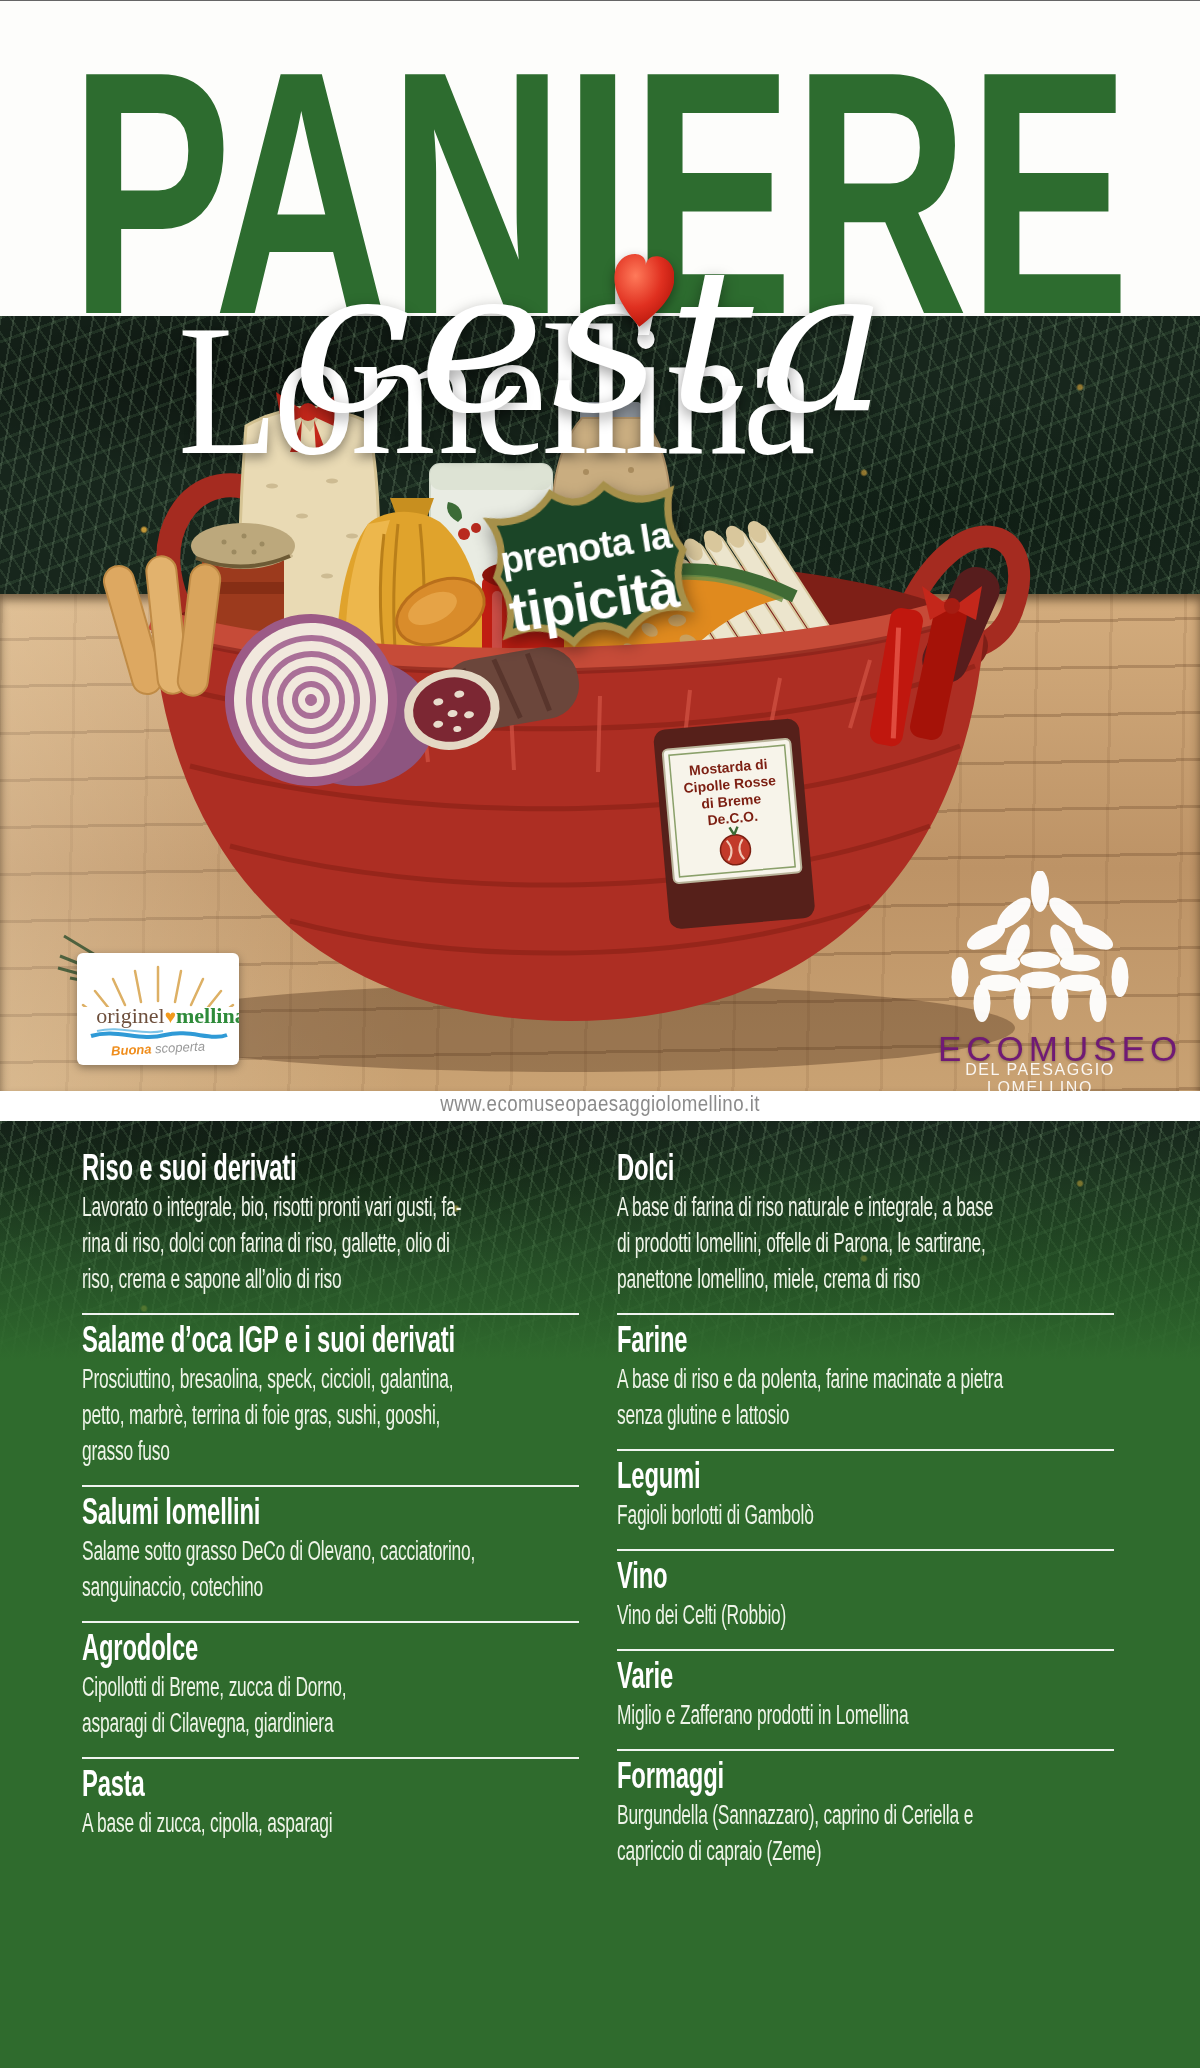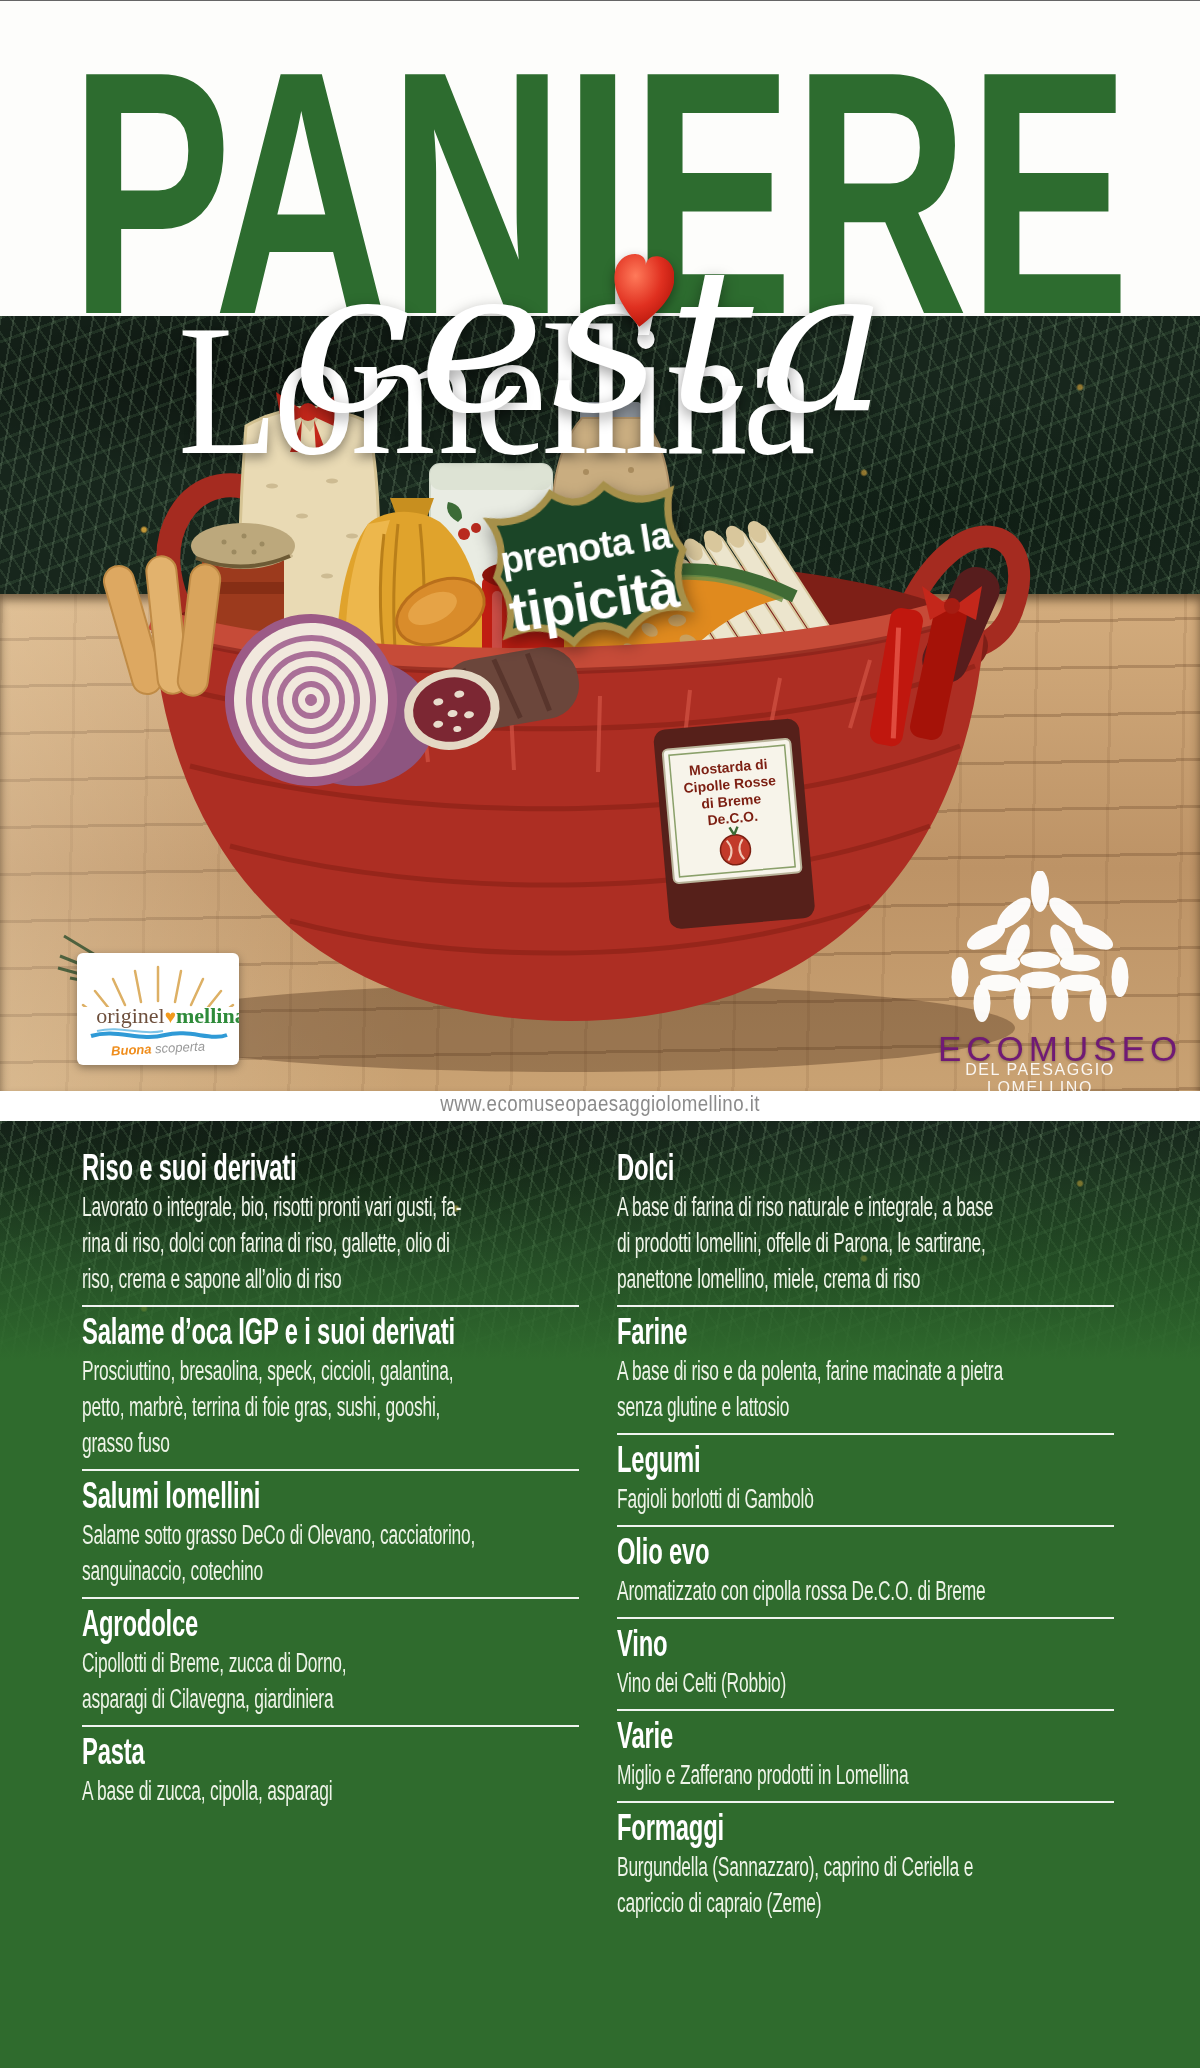--- a/index.html
+++ b/index.html
@@ -64,21 +64,21 @@
   #url-strip{position:absolute;left:0;top:1090px;width:1200px;height:30px;background:#fff;
     display:flex;align-items:flex-start;justify-content:center;}
   #url-strip span{color:#8b8b8b;font-size:22px;transform:scaleX(.85);letter-spacing:.5px;}
   
   #green{position:absolute;left:0;top:1120px;width:1200px;height:948px;background:#2f6b2d;}
   #green-fir{position:absolute;left:0;top:0;width:1200px;height:250px;}
   #green-fir:after{content:"";position:absolute;inset:0;
     background:linear-gradient(180deg, rgba(47,107,45,0) 0%, rgba(47,107,45,.45) 45%, #2f6b2d 96%);}
   .col{position:absolute;top:22px;width:497px;overflow:hidden;}
   .col-left{left:82px;} .col-right{left:617px;}
-  .cat{padding:4px 0 8px;}
+  .cat{padding:4px 0 16px;}
   .cat:not(:last-child){border-bottom:2px solid rgba(255,255,255,.93);}
   .cat-inner{width:772px;transform:scaleX(.6437);transform-origin:left top;}
   .cat-title{margin:0;color:#fff;font-size:37px;line-height:42px;font-weight:bold;letter-spacing:-.3px;}
   .cat-body{margin:0;color:#eef4e8;font-size:27px;line-height:36px;letter-spacing:-.3px;white-space:pre;}
 </style>
 </head>
 <body>
 
 <div id="poster">
 
@@ -444,26 +444,20 @@
           </div>
         </section>
         <section class="cat">
           <div class="cat-inner">
             <h2 class="cat-title">Legumi</h2>
             <p class="cat-body">Fagioli borlotti di Gambolò</p>
           </div>
         </section>
         <section class="cat">
           <div class="cat-inner">
-            <h2 class="cat-title">Olio evo</h2>
-            <p class="cat-body">Aromatizzato con cipolla rossa De.C.O. di Breme</p>
-          </div>
-        </section>
-        <section class="cat">
-          <div class="cat-inner">
             <h2 class="cat-title">Vino</h2>
             <p class="cat-body">Vino dei Celti (Robbio)</p>
           </div>
         </section>
         <section class="cat">
           <div class="cat-inner">
             <h2 class="cat-title">Varie</h2>
             <p class="cat-body">Miglio e Zafferano prodotti in Lomellina</p>
           </div>
         </section>

